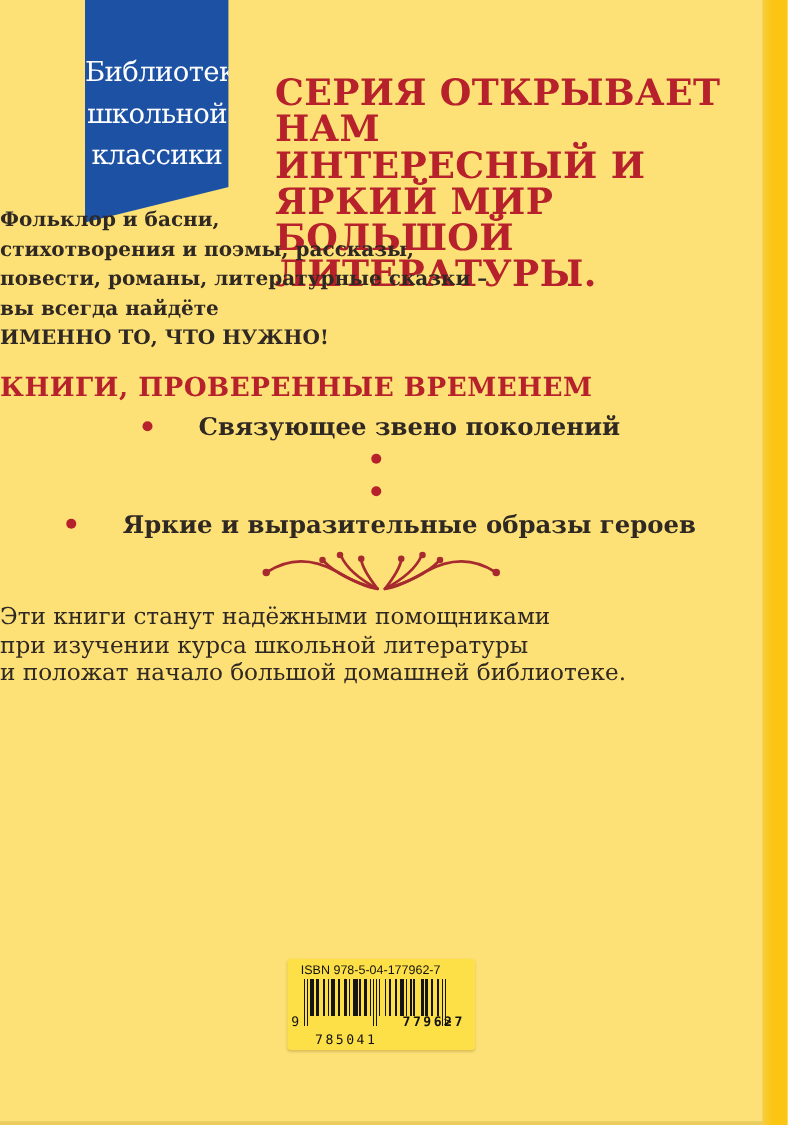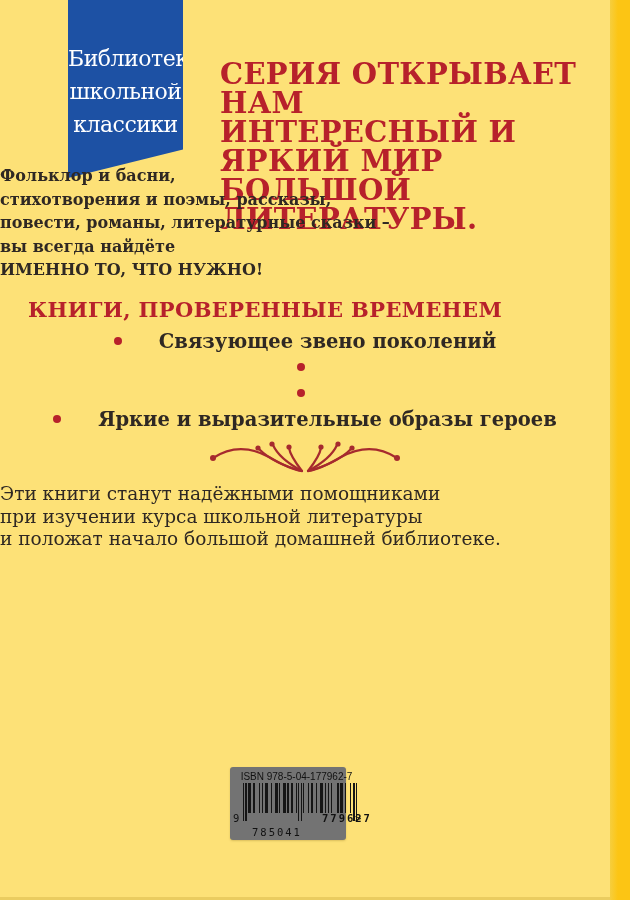--- a/index.html
+++ b/index.html
@@ -56,21 +56,20 @@
     font-size:16px;
     line-height:23.5px;
     white-space:pre-line;
   }
   .subhead{
     position:absolute;left:0;top:297px;width:610px;
     color:var(--accent-red);
     font-weight:bold;
     font-size:21px;
     letter-spacing:.4px;
-    padding-left:28px;
   }
   .bullets{
     position:absolute;left:0;top:328px;width:610px;
   }
   .bullet-row{
     display:flex;align-items:center;justify-content:center;
     height:26px;
     color:var(--text-black);
     font-weight:bold;
     font-size:19.5px;
@@ -86,22 +85,22 @@
   }
   .outro{
     position:absolute;left:0;top:483px;width:518px;
     color:var(--text-black);
     font-weight:normal;
     font-size:18.5px;
     line-height:22.5px;
     white-space:pre-line;
   }
   .barcode-panel{
-    position:absolute;left:230px;top:767px;width:116px;height:73px;
-    background:#737373;border-radius:3px;
+    position:absolute;left:230px;top:767px;width:150px;height:73px;
+    background:#fde047;border-radius:3px;
     box-shadow:0 1px 2px rgba(120,90,10,.25);
     font-family:"Liberation Sans","DejaVu Sans",sans-serif;
   }
   .isbn-label{
     position:absolute;left:0;top:4px;width:133px;
     text-align:center;
     font-size:10px;color:#111111;
     letter-spacing:0;
     white-space:nowrap;
   }

